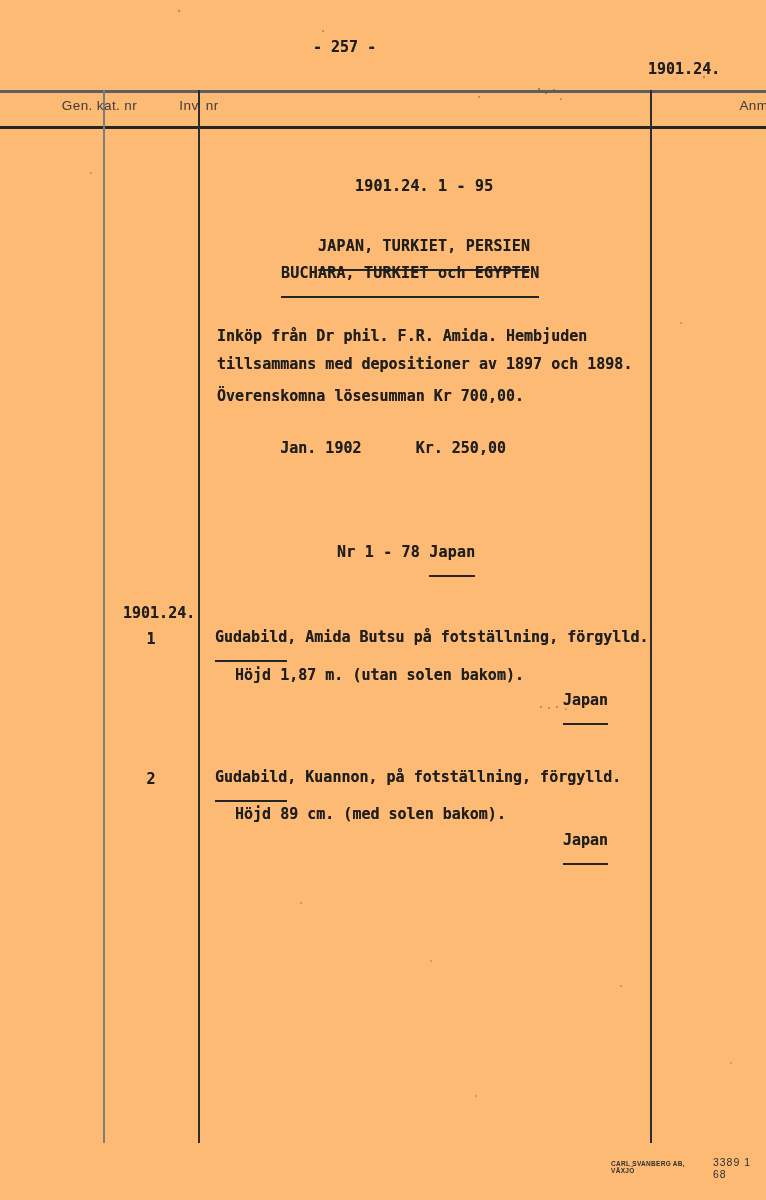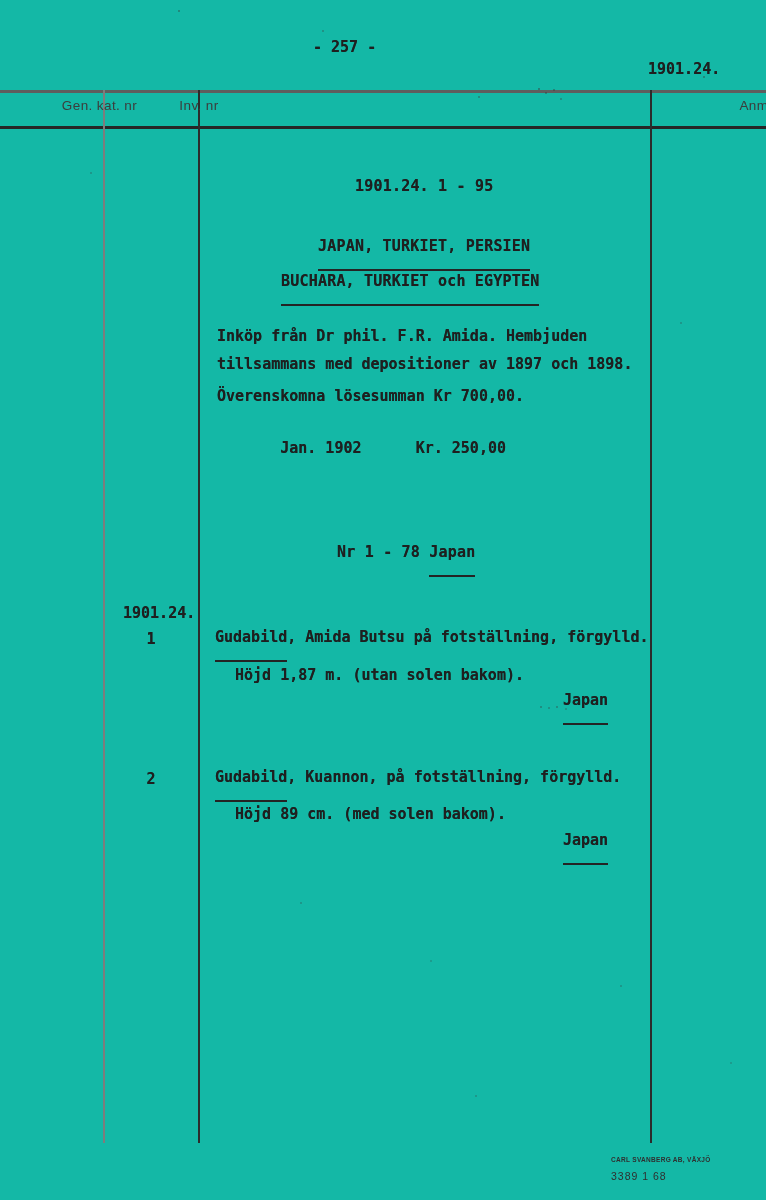--- a/index.html
+++ b/index.html
@@ -1,20 +1,20 @@
 <!DOCTYPE html>
 <html><head>
 <meta charset="utf-8">
 <style>
   html,body{margin:0;padding:0;background:#e8e8e8;}
   .page{
     position:relative;
     width:766px;height:1200px;
     margin:0 auto;
-    background:#14b8a6;
+    background:#fdba74;
     overflow:hidden;
     font-family:"DejaVu Sans Mono", monospace;
     text-decoration:underline;
   }
   
   .tw{
     position:absolute;
     font-family:"DejaVu Sans Mono", monospace;
     font-weight:bold;
     font-size:15px;
@@ -45,21 +45,21 @@
   .vline-2{left:198px;background:#2c2c2c;}
   .vline-3{left:650px;background:#2c2c2c;}
   
   .inv-cell{
     position:absolute;left:103px;width:96px;text-align:center;white-space:pre;
   }
   
   .imprint{
     position:absolute;left:611px;top:1156px;
     display:flex;align-items:baseline;gap:7px;
-    font-family:"Liberation Sans", sans-serif;color:#2f2f2f;flex-direction:column;
+    font-family:"Liberation Sans", sans-serif;color:#2f2f2f;
   }
   .imprint-name{font-size:6.5px;letter-spacing:.3px;font-weight:bold;}
   .imprint-code{font-size:10.5px;letter-spacing:1px;}
   
   .speck{position:absolute;background:#3a3a3a;border-radius:50%;}
 </style>
 </head>
 <body>
 
 <div class="page">
@@ -73,21 +73,21 @@
   <div class="vline vline-2"></div>
   <div class="vline vline-3"></div>
 
   <div class="form-label" style="left:0;width:103px;top:98px;">Gen. kat. nr</div>
   <div class="form-label" style="left:103px;width:96px;top:98px;">Inv. nr</div>
   <div class="form-label" style="left:650px;width:116px;top:98px;">Anm.</div>
 
   <div class="tw tw-heading" style="left:355px;top:177px;">1901.24. 1 - 95</div>
 
   <div class="tw tw-heading" style="left:318px;top:237px;"><span class="u">JAPAN, TURKIET, PERSIEN</span></div>
-  <div class="tw tw-heading" style="left:281px;top:272px;"><span class="u">BUCHARA, TURKIET och EGYPTEN</span></div>
+  <div class="tw tw-heading" style="left:281px;top:264px;"><span class="u">BUCHARA, TURKIET och EGYPTEN</span></div>
 
   <div class="tw" style="left:217px;top:327px;">Inköp från Dr phil. F.R. Amida. Hembjuden</div>
   <div class="tw" style="left:217px;top:355px;">tillsammans med depositioner av 1897 och 1898.</div>
   <div class="tw" style="left:217px;top:387px;">Överenskomna lösesumman Kr 700,00.</div>
   <div class="tw" style="left:217px;top:439px;">       Jan. 1902      Kr. 250,00</div>
 
   <div class="tw tw-heading" style="left:337px;top:543px;"><span>Nr 1 - 78 </span><span class="u">Japan</span></div>
 
   <div class="tw" style="left:123px;top:604px;">1901.24.</div>
 

